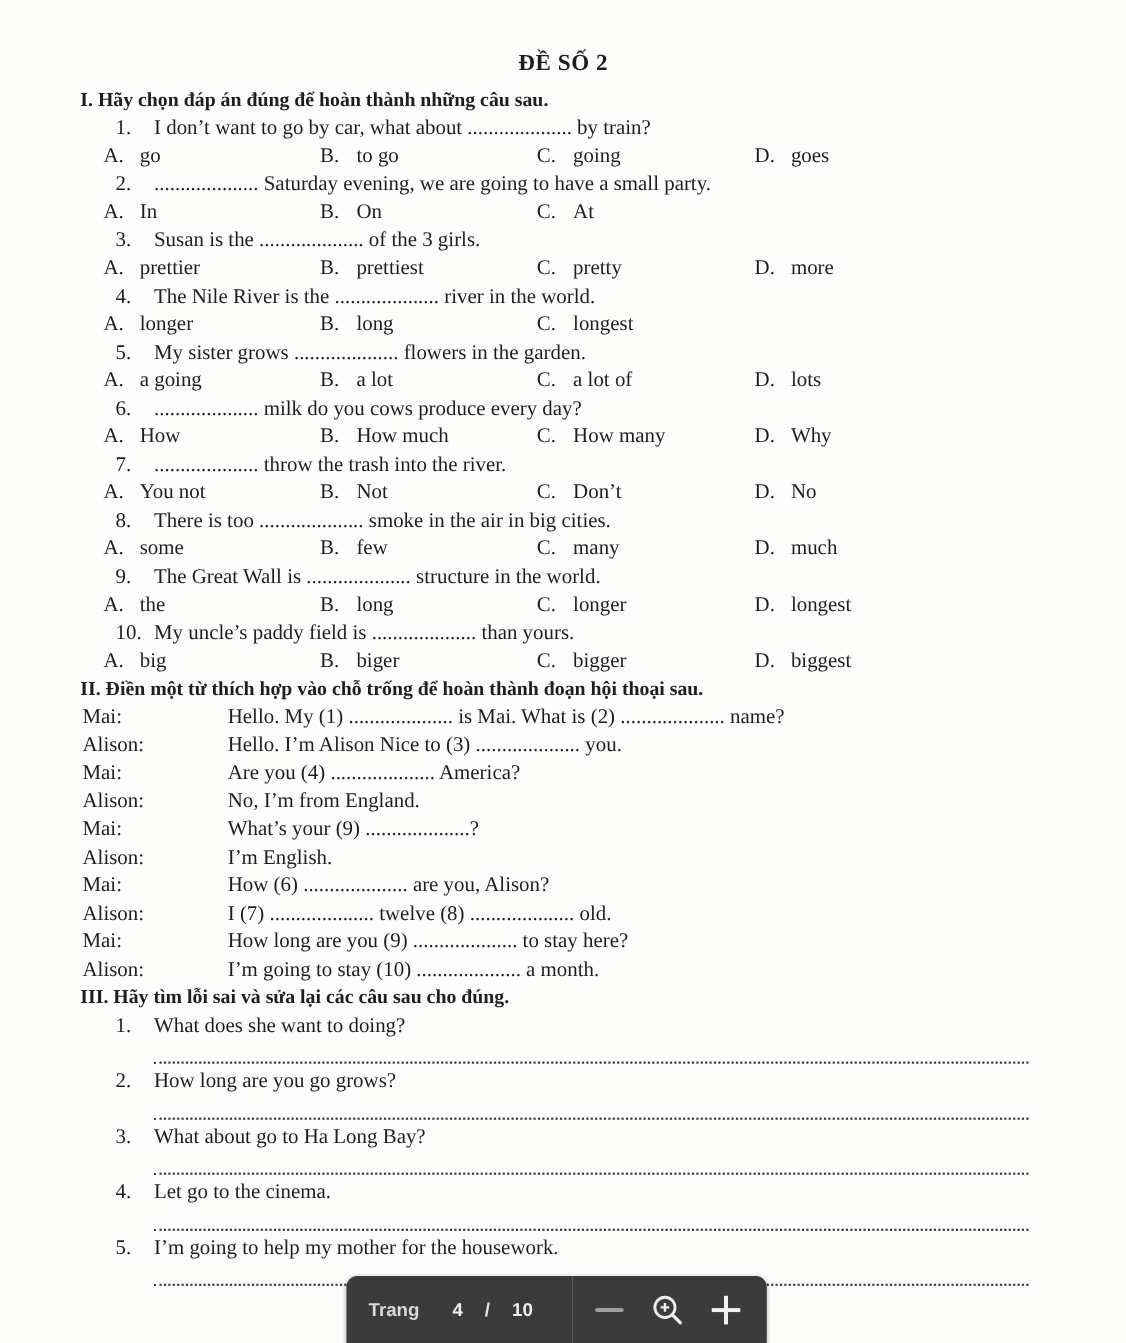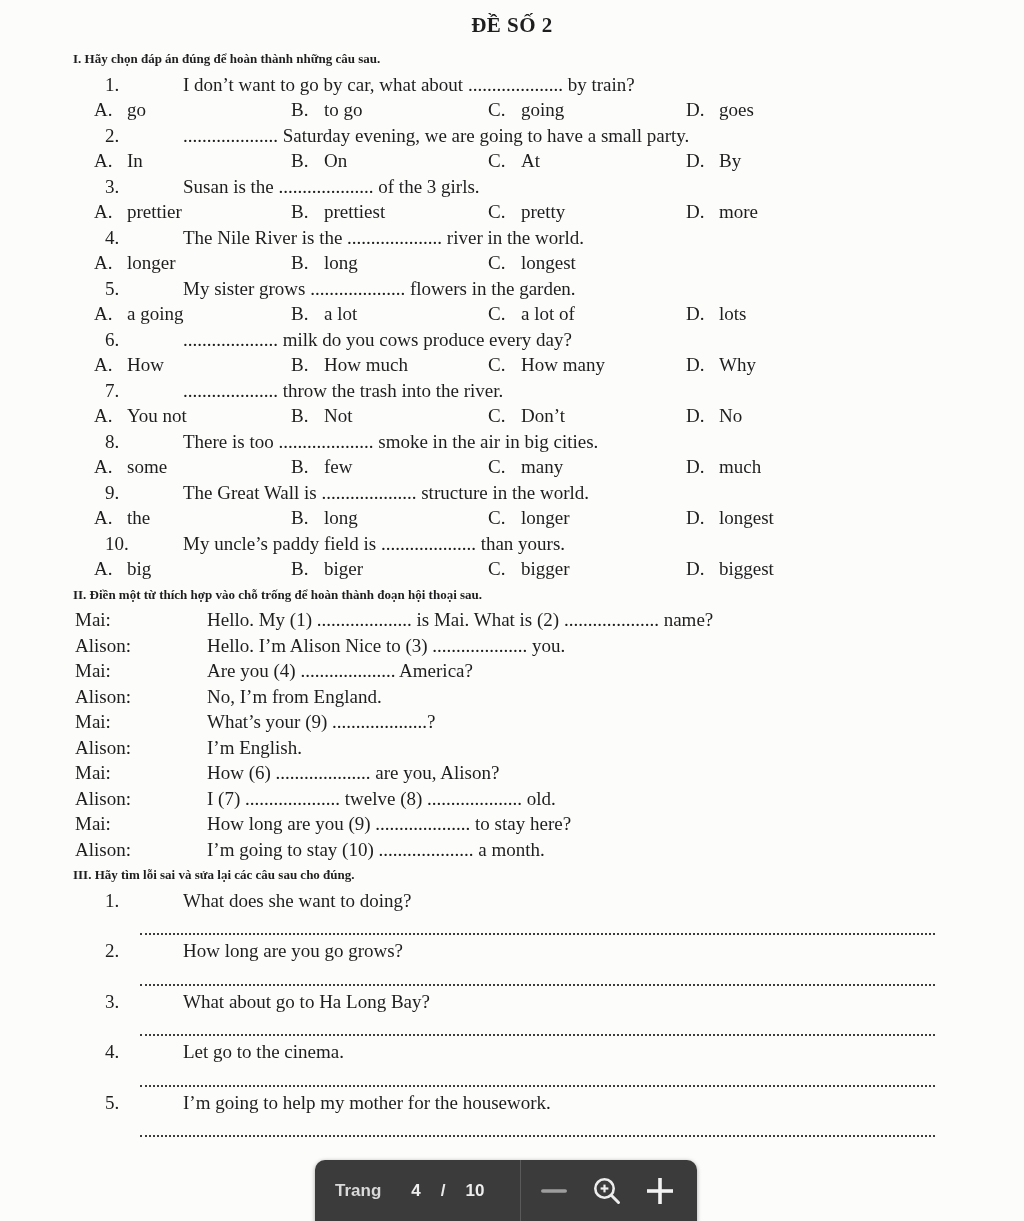--- a/index.html
+++ b/index.html
@@ -6,38 +6,38 @@
   html,body { background:#e9e9e9; }
   .page {
     position:relative;
     width:1024px; height:1221px;
     background:#fcfcfb;
     overflow:hidden;
     font-family:"Liberation Serif","DejaVu Serif",serif;
     color:#1e1e1e;
     font-size:19px;
   }
-  .content { padding-top:12px; }
+  .content { padding-top:44px; }
   .doc-title {
     text-align:center;
     font-weight:bold;
     font-size:21px;
     line-height:26px;
     letter-spacing:.5px;
   }
   .sec-heading {
     margin-left:73px;
     font-weight:bold;
-    font-size:13px;
+    font-size:18px;
     line-height:25.5px;
   }
   #sec1-heading { margin-top:8px; }
   .q { margin-left:105px; display:flex; line-height:25.5px; }
   .qnum { width:35px; flex:none; }
-  .qtext { flex:1;margin-left:43px; }
+  .qtext { flex:1; }
   .opts {
     margin-left:94px;
     display:grid;
     grid-template-columns:197px 197px 198px 1fr;
     line-height:25.5px;
   }
   .ol { display:inline-block; min-width:33px; }
   .dlg-row { margin-left:75px; display:flex; line-height:25.5px;justify-content:space-between; }
   .speaker { width:132px; flex:none; }
   .dtext { flex:1; }
@@ -110,21 +110,20 @@
     </div>
 
     <div class="q">
       <span class="qnum">2.</span>
       <span class="qtext">.................... Saturday evening, we are going to have a small party.</span>
     </div>
     <div class="opts">
       <span><span class="ol">A.</span><span>In</span></span>
       <span><span class="ol">B.</span><span>On</span></span>
       <span><span class="ol">C.</span><span>At</span></span>
-      <span><span class="ol">D.</span><span>By</span></span>
     </div>
 
     <div class="q">
       <span class="qnum">3.</span>
       <span class="qtext">Susan is the .................... of the 3 girls.</span>
     </div>
     <div class="opts">
       <span><span class="ol">A.</span><span>prettier</span></span>
       <span><span class="ol">B.</span><span>prettiest</span></span>
       <span><span class="ol">C.</span><span>pretty</span></span>

